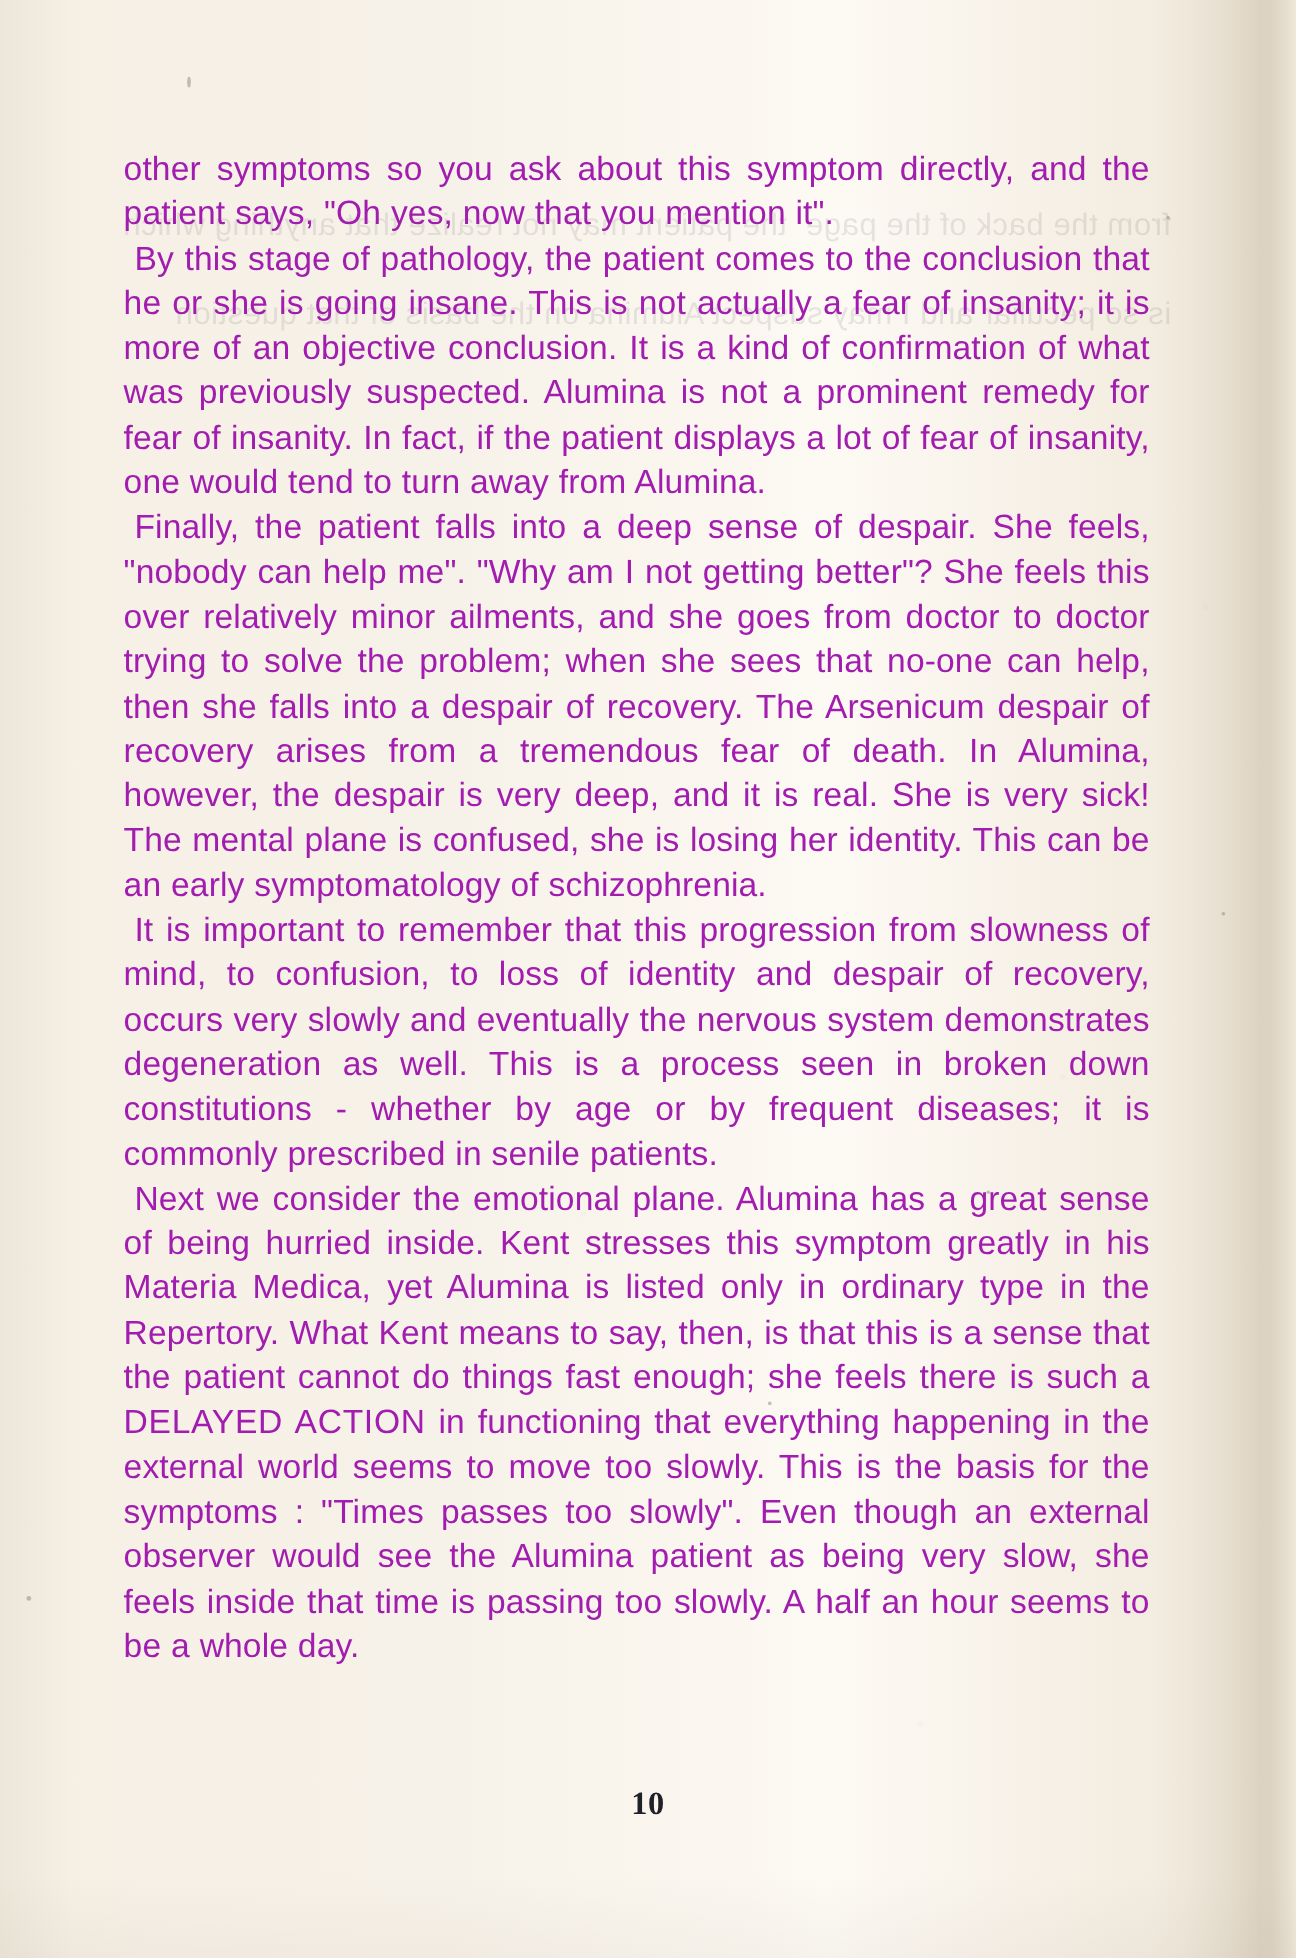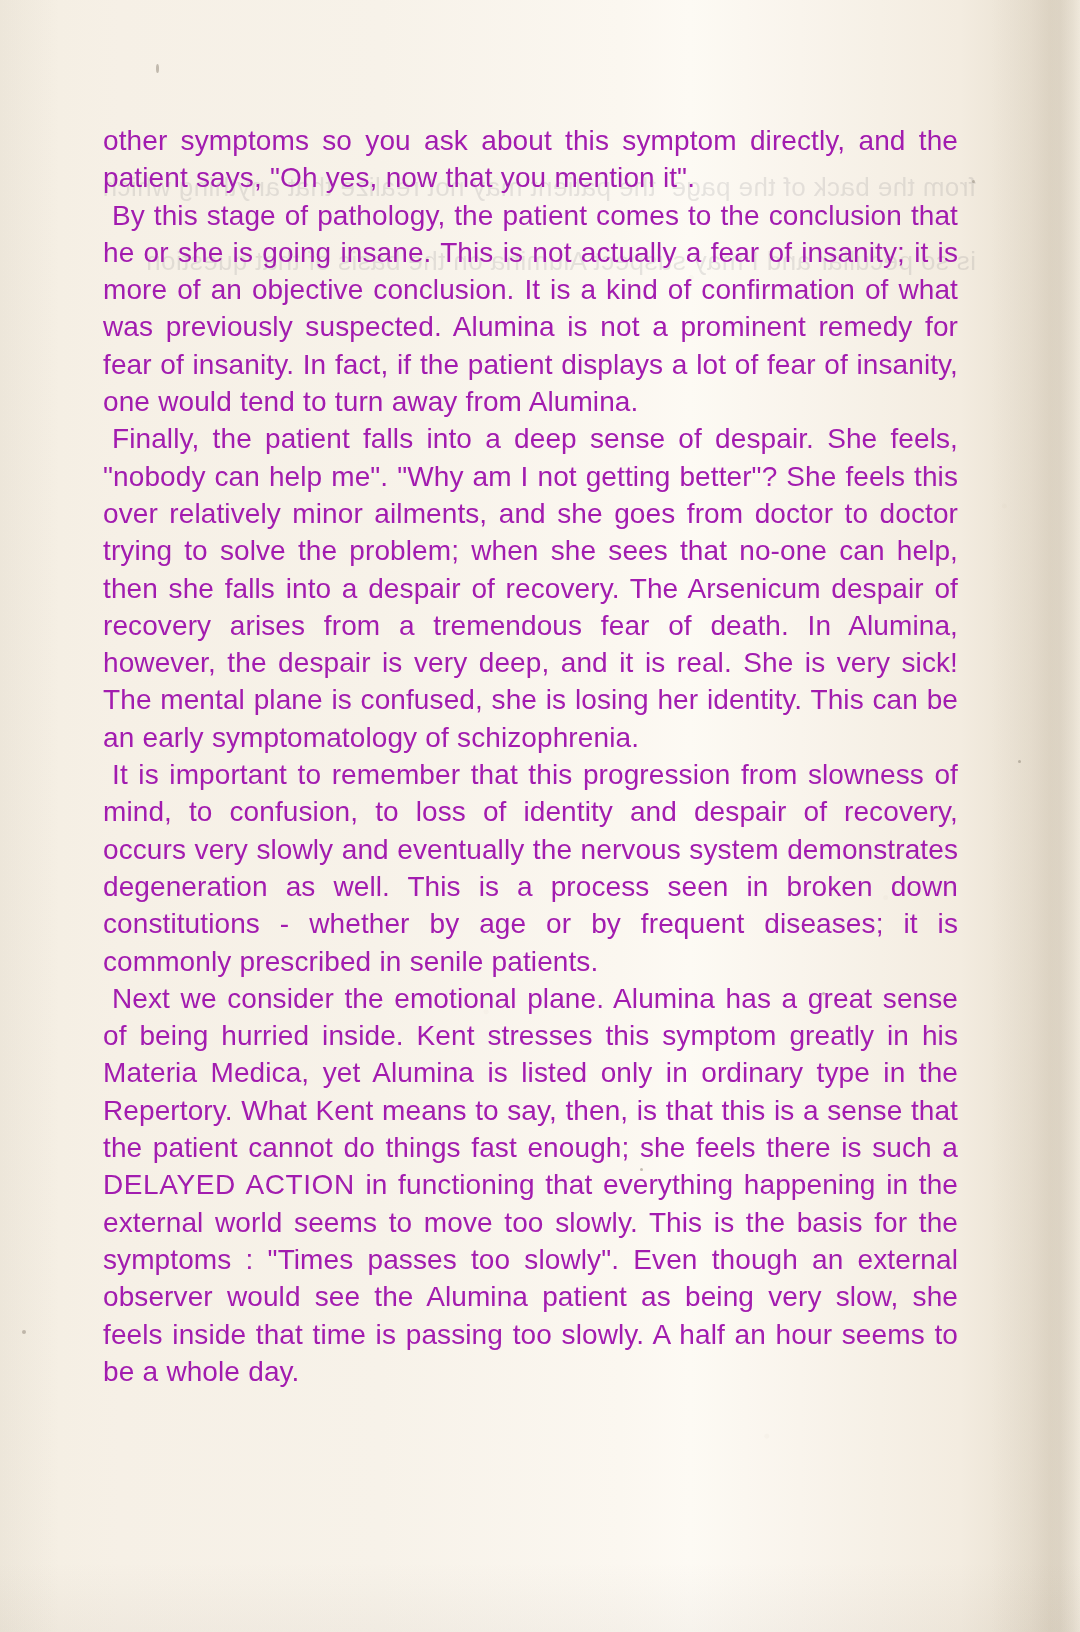--- a/index.html
+++ b/index.html
@@ -183,20 +183,21 @@
     <p class="para">By this stage of pathology, the patient comes to the conclusion that he or she is going insane. This is not actually a fear of insanity; it is more of an objective conclusion. It is a kind of confirmation of what was previously suspected. Alumina is not a prominent remedy for fear of insanity. In fact, if the patient displays a lot of fear of insanity, one would tend to turn away from Alumina.</p>
 
     <p class="para">Finally, the patient falls into a deep sense of despair. She feels, "nobody can help me". "Why am I not getting better"? She feels this over relatively minor ailments, and she goes from doctor to doctor trying to solve the problem; when she sees that no-one can help, then she falls into a despair of recovery. The Arsenicum despair of recovery arises from a tremendous fear of death. In Alumina, however, the despair is very deep, and it is real. She is very sick! The mental plane is confused, she is losing her identity. This can be an early symptomatology of schizophrenia.</p>
 
     <p class="para">It is important to remember that this progression from slowness of mind, to confusion, to loss of identity and despair of recovery, occurs very slowly and eventually the nervous system demonstrates degeneration as well. This is a process seen in broken down constitutions - whether by age or by frequent diseases; it is commonly prescribed in senile patients.</p>
 
     <p class="para"><span>Next we consider the emotional plane. Alumina has a great sense of being hurried inside. Kent stresses this symptom greatly in his Materia Medica, yet Alumina is listed only in ordinary type in the Repertory. What Kent means to say, then, is that this is a sense that the patient cannot do things fast enough; she feels there is such a </span><span class="caps">DELAYED ACTION</span><span> in functioning that everything happening in the external world seems to move too slowly. This is the basis for the symptoms : "Times passes too slowly". Even though an external observer would see the Alumina patient as being very slow, she feels inside that time is passing too slowly. A half an hour seems to be a whole day.</span></p>
 
   </div>
 
+  <div class="folio">10</div>
 
   <span class="speck" style="left:156px;  top:64px;  width:3px; height:9px;"></span>
   <span class="speck" style="left:972px;  top:180px; width:3px; height:3px;"></span>
   <span class="speck" style="left:22px;   top:1330px;width:4px; height:4px;"></span>
   <span class="speck" style="left:822px;  top:992px; width:3px; height:3px;"></span>
   <span class="speck" style="left:1018px; top:760px; width:3px; height:3px;"></span>
   <span class="speck" style="left:640px;  top:1168px;width:3px; height:3px;"></span>
 
   <div class="edge-shadow-left"></div>
   <div class="edge-shadow-right"></div>

